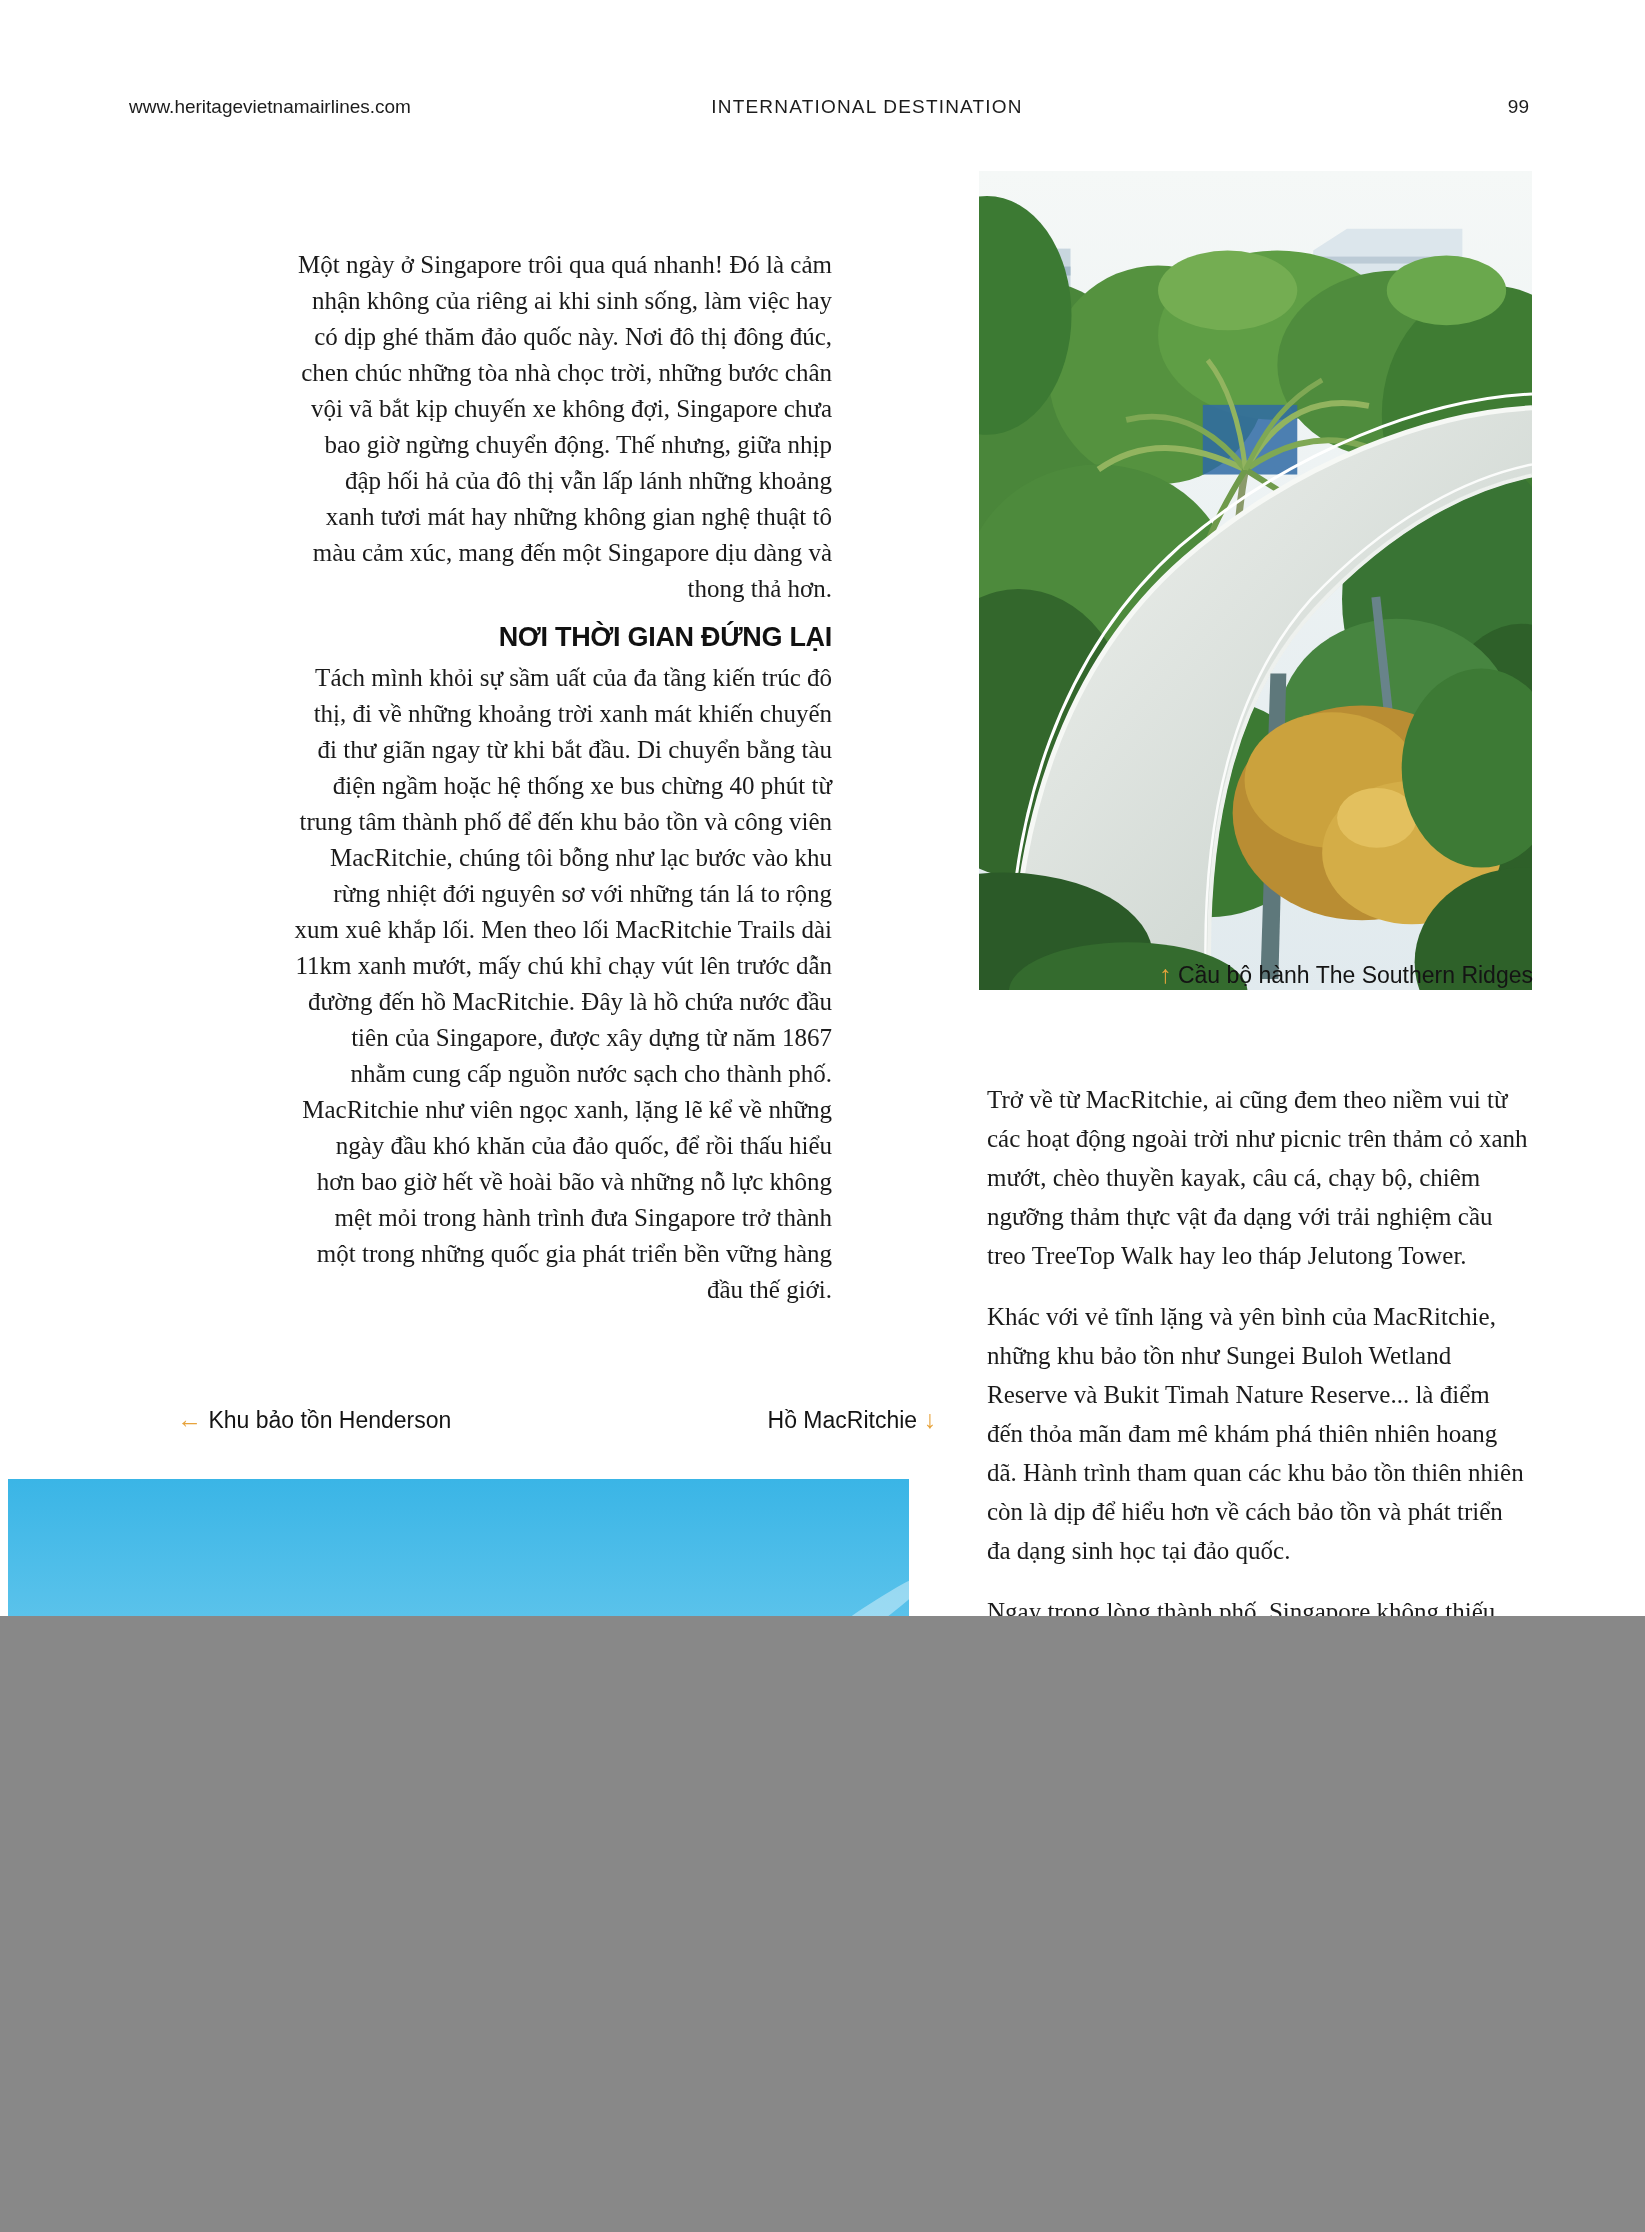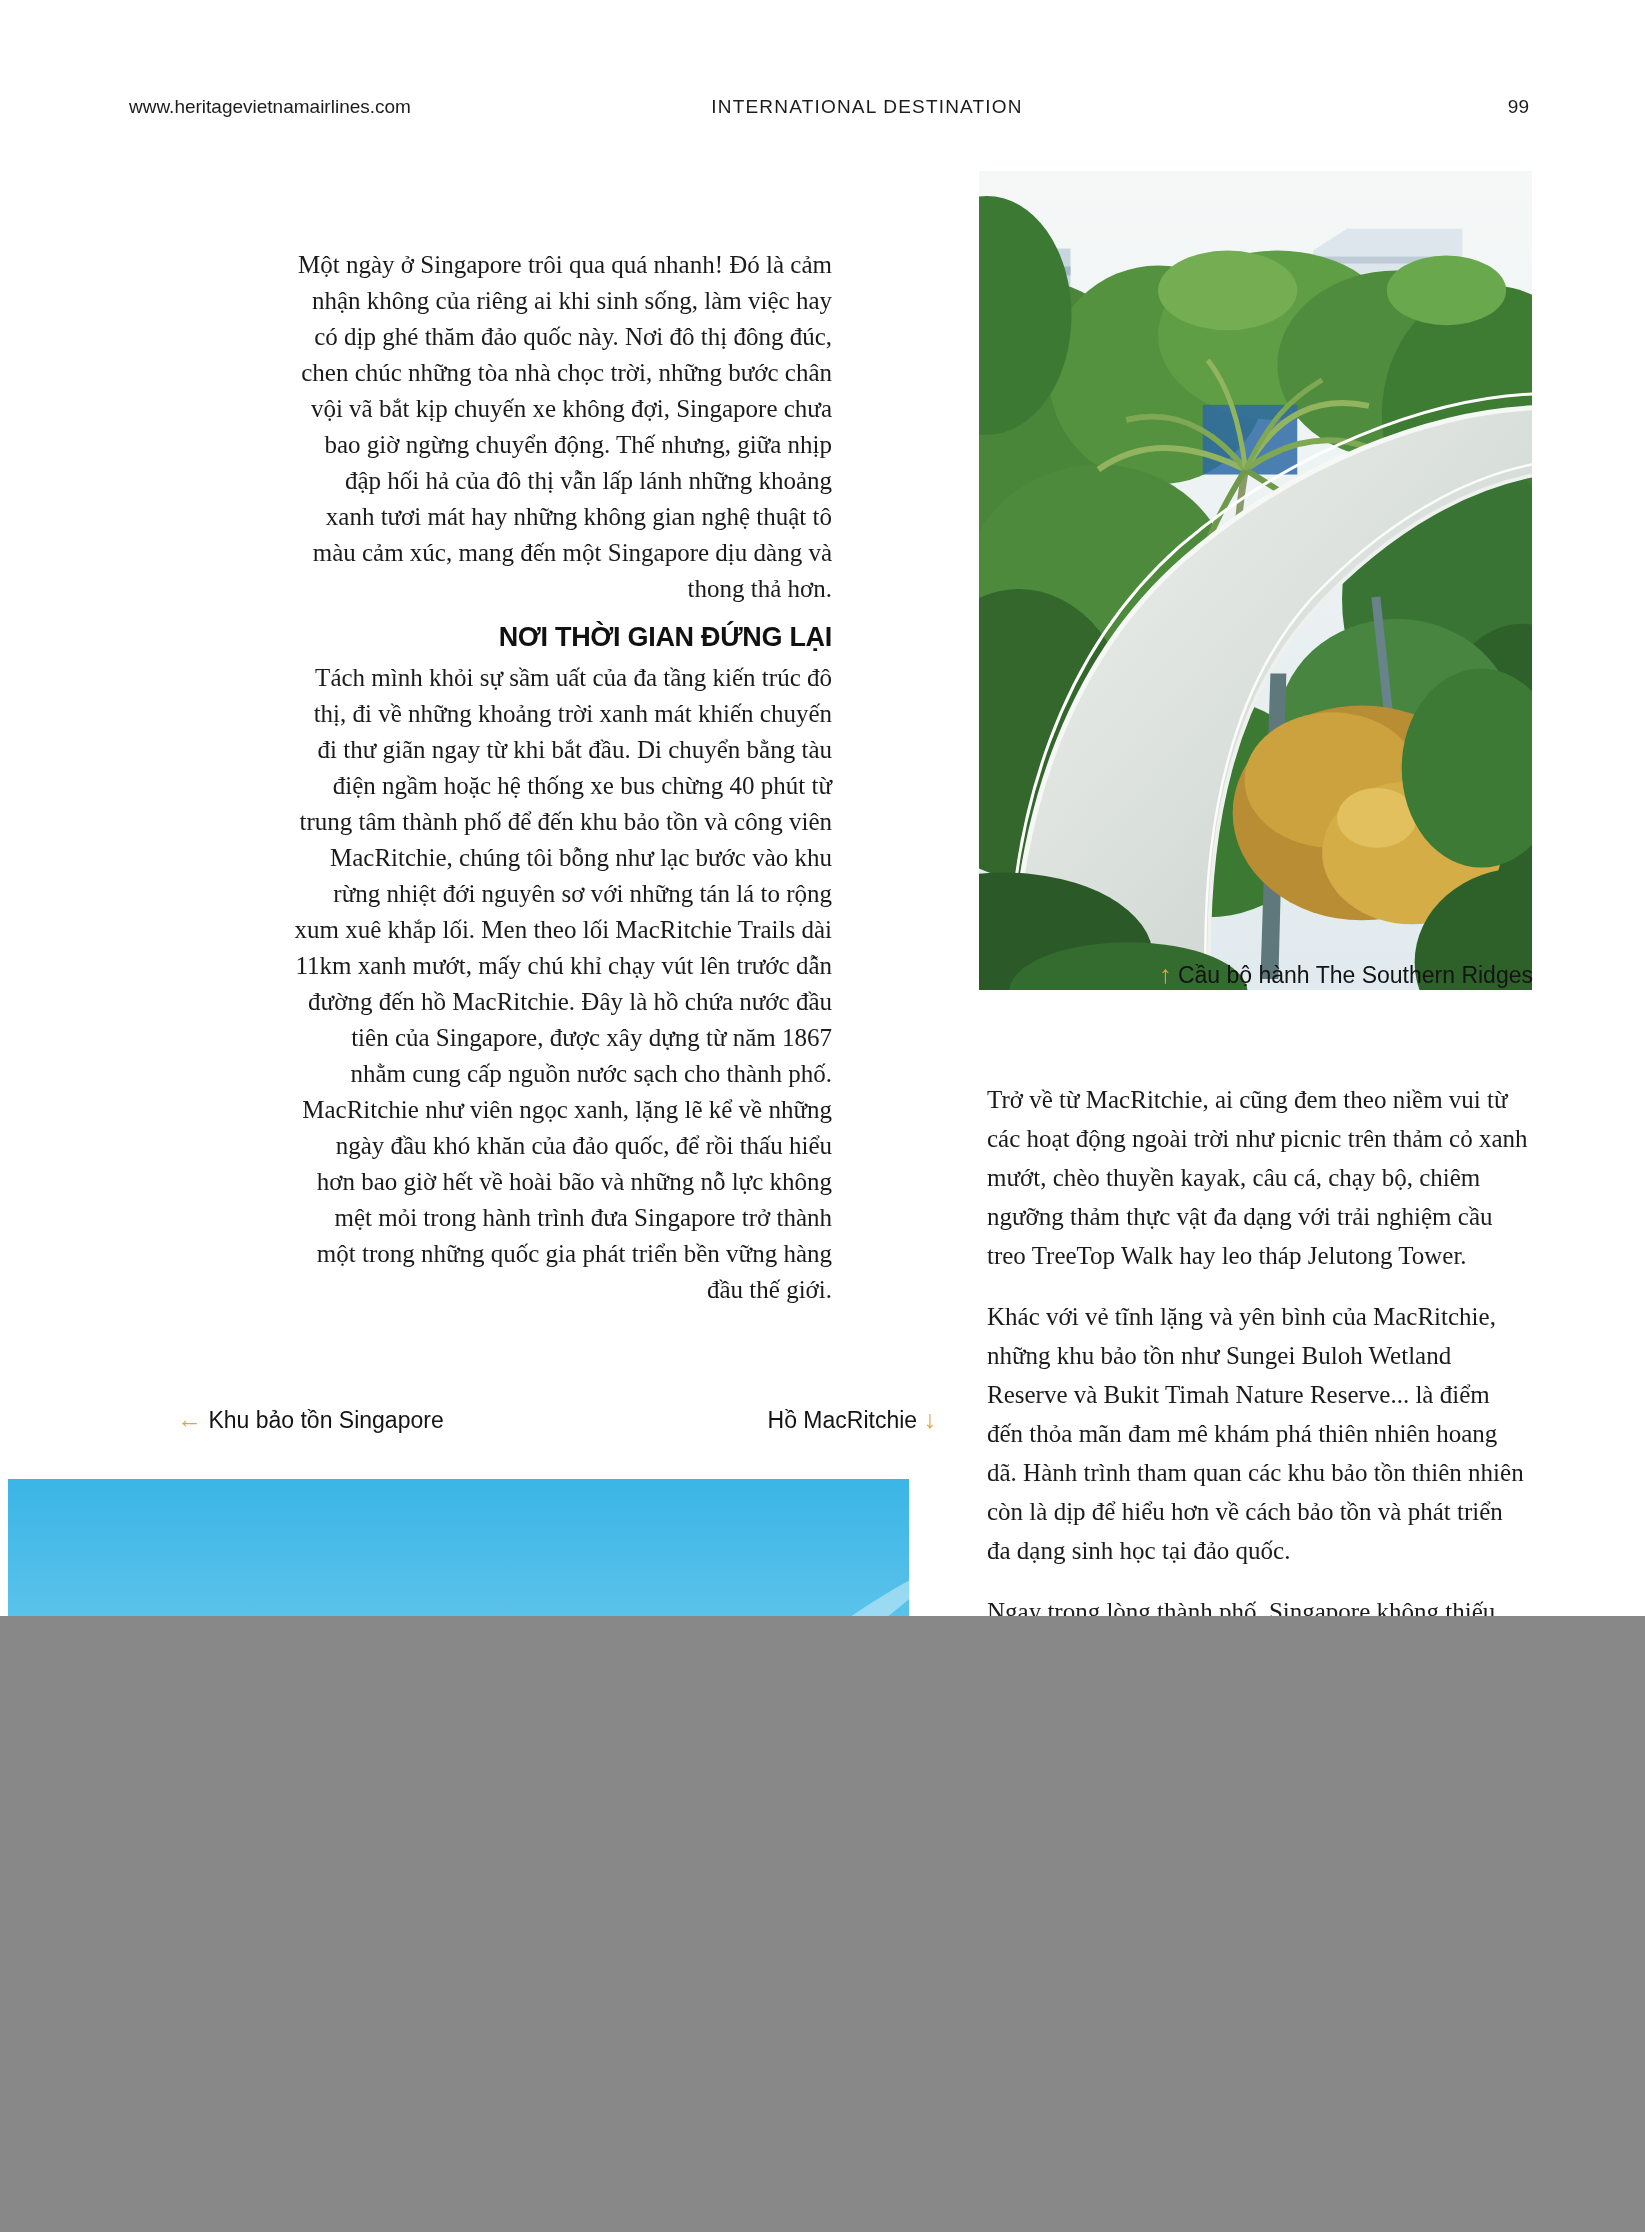--- a/index.html
+++ b/index.html
@@ -153,21 +153,21 @@
     </svg>
   </div>
 
   <div class="cap cap-sr">
     <span class="arr">↑</span>
     <span>Cầu bộ hành The Southern Ridges</span>
   </div>
 
   <div class="cap cap-reserve">
     <span class="arr">←</span>
-    <span>Khu bảo tồn Singapore</span>
+    <span>Khu bảo tồn Henderson</span>
   </div>
   <div class="cap cap-lake">
     <span>Hồ MacRitchie</span>
     <span class="arr">↓</span>
   </div>
 
   <div class="photo photo-lake">
     <svg viewBox="0 0 906 758" preserveAspectRatio="none">
       <defs>
         <linearGradient id="sky2" x1="0" y1="0" x2="0" y2="1">

